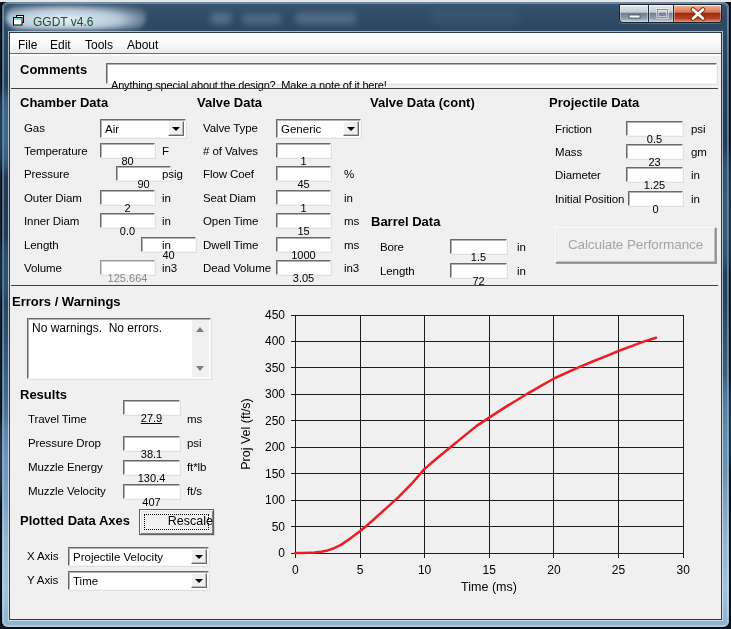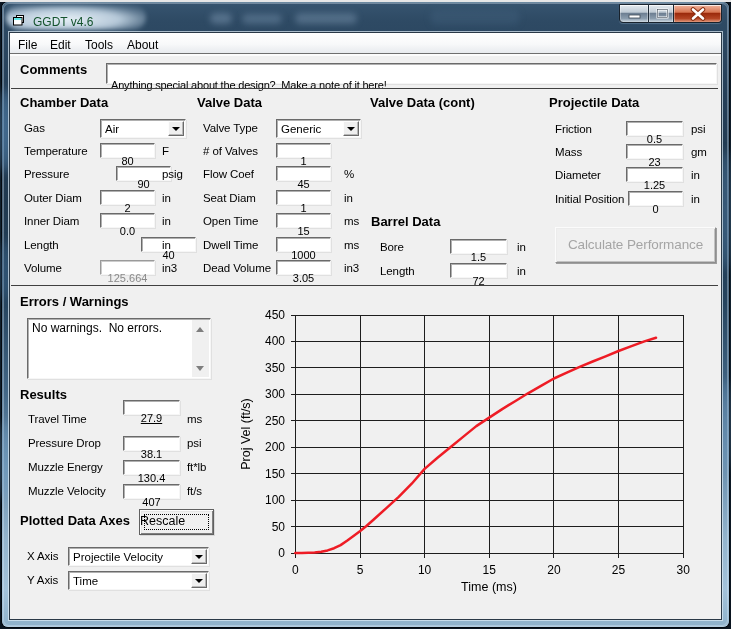--- a/index.html
+++ b/index.html
@@ -62,21 +62,21 @@
 .sep{position:absolute;left:2px;width:707px;height:1px;background:#404040;}
 
 
 #calcbtn{position:absolute;left:555px;top:227px;width:161px;height:36px;background:#f0f0f0;
  border-top:1px solid #fbfbfb;border-left:1px solid #fbfbfb;border-bottom:1px solid #8e8e8e;border-right:1px solid #8e8e8e;
  box-shadow:inset 1px 1px 0 #ececec, inset -1px -1px 0 #c2c2c2, 1px 1px 0 #9e9e9e;
  font-size:13.5px;color:#a5a5a5;text-align:center;line-height:34px;letter-spacing:-0.1px;}
 #rescale{position:absolute;left:139px;top:509px;width:75px;height:26px;background:#f0f0f0;
  border:1px solid #606060;
  box-shadow:inset 1px 1px 0 #fcfcfc, inset -1px -1px 0 #808080, inset 2px 2px 0 #e6e6e6, 1px 1px 0 #d9d9d9;
- font-size:12.5px;color:#000;text-align:left;line-height:23px;}
+ font-size:12.5px;color:#000;text-align:right;line-height:23px;}
 #rescale .focus{position:absolute;left:4px;top:4px;right:4px;bottom:4px;border:1px dotted #000;}
 
 
 #errbox{position:absolute;left:27px;top:318px;width:184px;height:61px;background:#fff;
  border-top:1px solid #6a6a6a;border-left:1px solid #6a6a6a;border-bottom:1px solid #f6f6f6;border-right:1px solid #f6f6f6;
  box-shadow:inset 1px 1px 0 #b0b0b0, 1px 1px 0 #e0e0e0;}
 #errbox .txt{position:absolute;left:4px;top:2px;font-size:12px;}
 #errsb{position:absolute;right:1px;top:1px;width:17px;height:57px;background:#f0f0f0;}
 .sbarr{position:absolute;left:3.5px;width:0;height:0;border-left:4.5px solid transparent;border-right:4.5px solid transparent;}
 </style>
@@ -201,21 +201,21 @@
 <div class="lb" style="left:555px;top:169px">Diameter</div>
 <div class="tb" style="left:626px;top:167px;width:57px;height:15px;">1.25</div>
 <div class="lb" style="left:691px;top:169px">in</div>
 <div class="lb" style="left:555px;top:193px">Initial Position</div>
 <div class="tb" style="left:628px;top:191px;width:55px;height:15px;">0</div>
 <div class="lb" style="left:691px;top:193px">in</div>
 
 <div id="calcbtn">Calculate Performance</div>
 <div class="sep" style="left:11px;top:285px"></div>
 
-<div class="hd" style="left:20px;top:294px">Errors / Warnings</div>
+<div class="hd" style="left:12px;top:294px">Errors / Warnings</div>
 <div id="errbox">
  <div class="txt">No warnings.&nbsp; No errors.</div>
  <div id="errsb">
   <span class="sbarr" style="top:7px;border-bottom:5px solid #7e7e7e;"></span>
   <span class="sbarr" style="bottom:6px;border-top:5px solid #7e7e7e;"></span>
  </div>
 </div>
 <div class="hd" style="left:20px;top:387px">Results</div>
 <div class="lb" style="left:28px;top:413px">Travel Time</div>
 <div class="tb" style="left:123px;top:400px;width:57px;height:15px;text-decoration:underline;">27.9</div>

